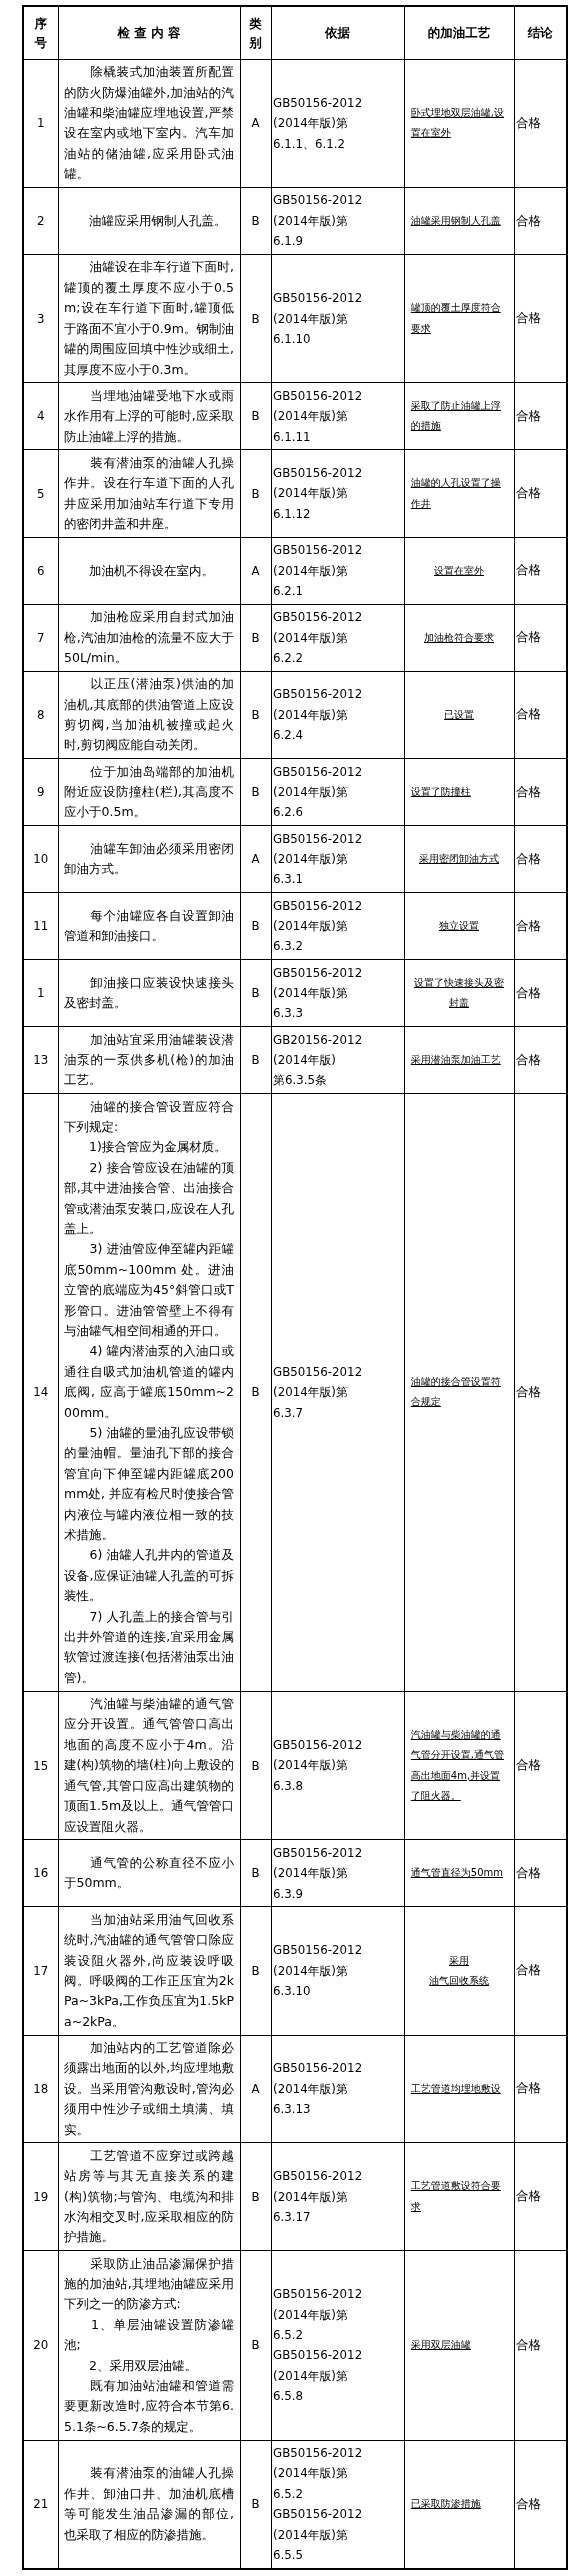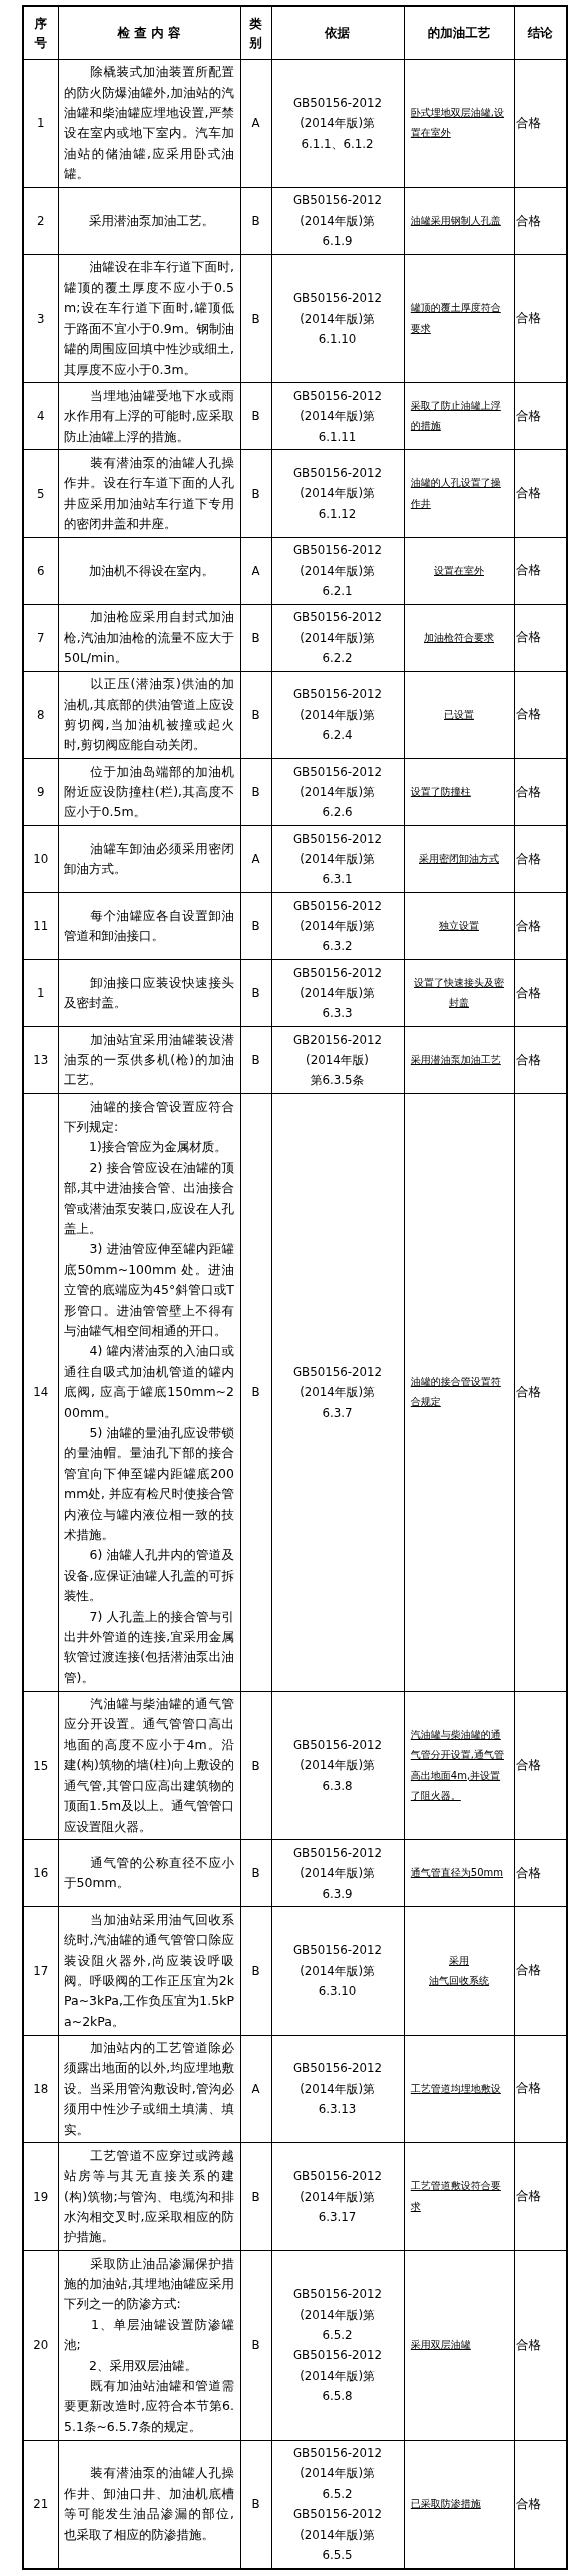--- a/index.html
+++ b/index.html
@@ -54,21 +54,20 @@
     text-align: justify;
     padding: 2.4px 5.5px;
     white-space: pre-line;
   }
   td.c-cat {
     text-align: center;
     font-size: 11.8px;
     padding: 1.6px;
   }
   td.c-basis {
-    text-align: center;
     font-size: 11.8px;
     line-height: 20.4px;
     padding: 2.4px 1.6px;
     white-space: pre-line;
   }
   td.c-record {
     font-size: 10px;
     line-height: 20.4px;
     padding: 2.4px 6.3px;
     white-space: pre-line;
@@ -114,21 +113,21 @@
       <td class="c-cat">A</td>
       <td class="c-basis">GB50156-2012
 (2014年版)第
 6.1.1、6.1.2</td>
       <td class="c-record align-left">卧式埋地双层油罐,设置在室外</td>
       <td class="c-concl">合格</td>
     </tr>
 
     <tr>
       <td class="c-no">2</td>
-      <td class="c-content">　　采用潜油泵加油工艺。</td>
+      <td class="c-content">　　油罐应采用钢制人孔盖。</td>
       <td class="c-cat">B</td>
       <td class="c-basis">GB50156-2012
 (2014年版)第
 6.1.9</td>
       <td class="c-record align-left">油罐采用钢制人孔盖</td>
       <td class="c-concl">合格</td>
     </tr>
 
     <tr>
       <td class="c-no">3</td>

